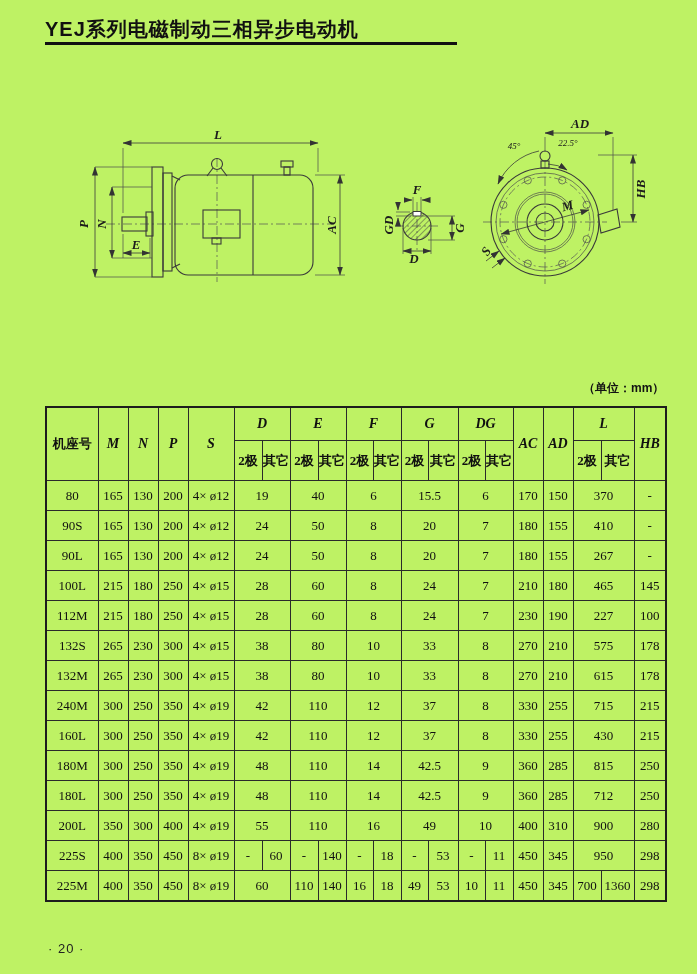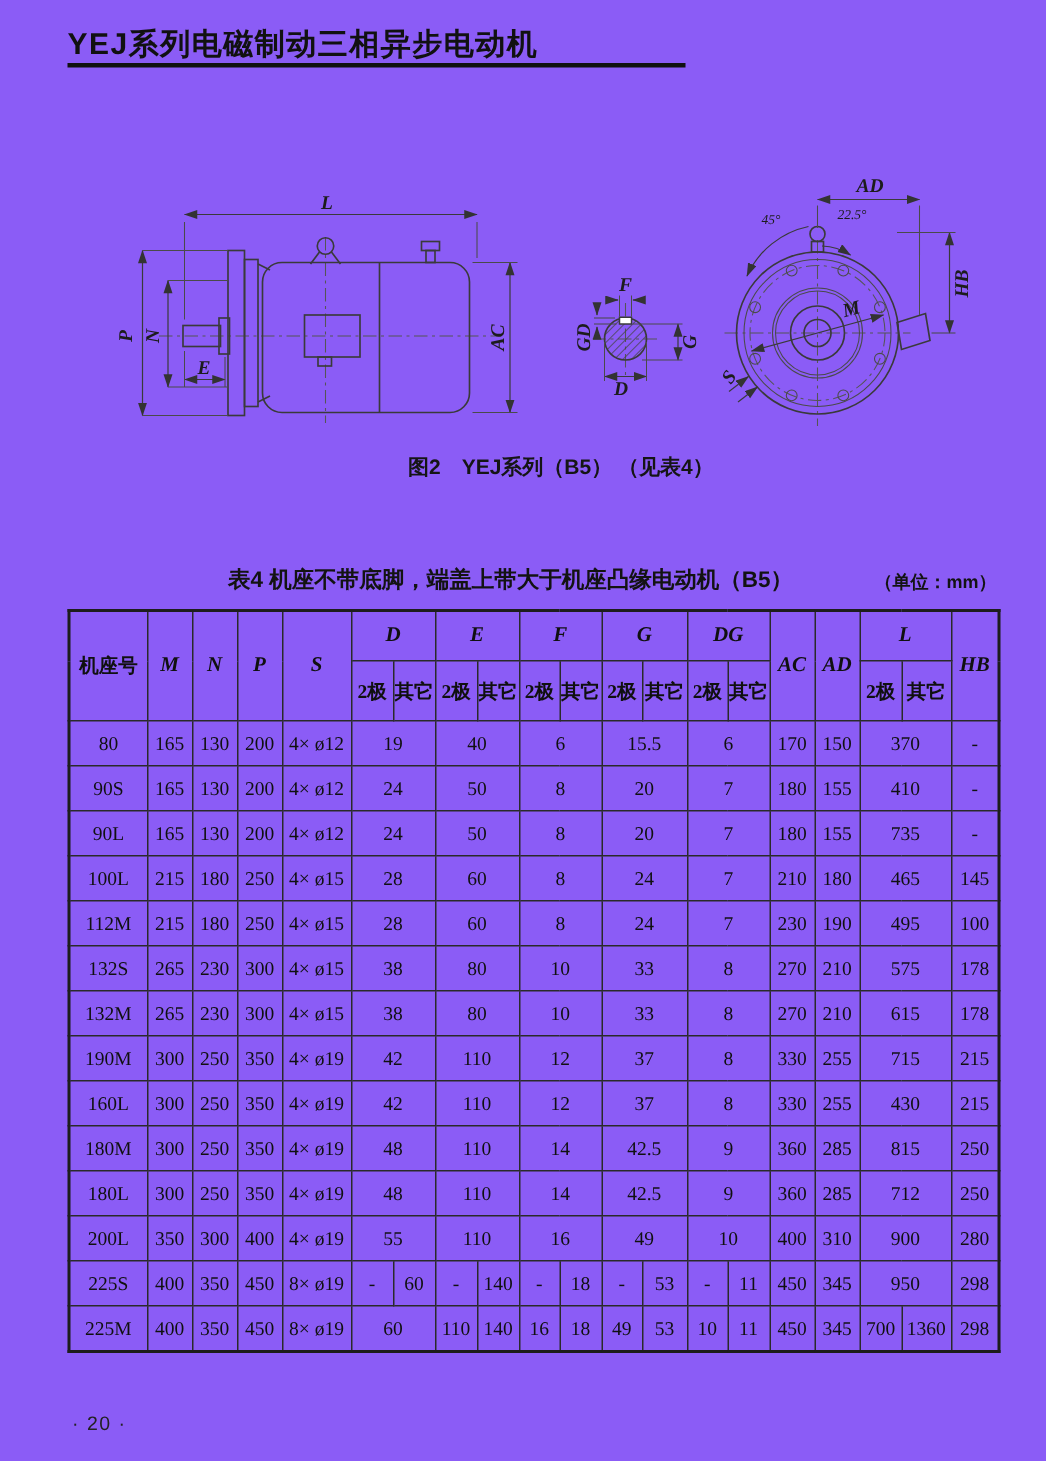--- a/index.html
+++ b/index.html
@@ -1,17 +1,17 @@
 <!DOCTYPE html>
 <html><head>
 <meta charset="utf-8">
 <style>
   html,body{margin:0;padding:0;background:#e8e8e8;}
   .page{
-    position:relative;width:697px;height:974px;background:#8b5cf6;
+    position:relative;width:697px;height:974px;background:#bef264;
     font-family:"Liberation Sans",sans-serif;color:#161616;overflow:hidden;
     margin:0 auto;
   }
   .doc-title{
     position:absolute;left:45px;top:16px;font-size:20px;font-weight:bold;
     letter-spacing:1px;color:#111;
   }
   .title-rule{
     position:absolute;left:45px;top:42px;width:412px;height:3px;background:#111;
   }
@@ -204,23 +204,21 @@
         <line class="dimln" x1="501" y1="134" x2="589" y2="110" marker-start="url(#as)" marker-end="url(#ae)"></line>
         <text class="lab" x="568" y="110" text-anchor="middle" transform="rotate(-15 568 108)">M</text>
 
         <line class="dimln" x1="492" y1="168" x2="505" y2="158" marker-end="url(#ae)"></line>
         <line class="dimln" x1="486" y1="161" x2="499" y2="151" marker-end="url(#ae)"></line>
         <text class="lab" x="487" y="155" text-anchor="middle" transform="rotate(-55 487 152)">S</text>
       </g>
     </svg>
   </div>
 
-  <div class="fig-caption">图2　YEJ系列（B5） （见表4）</div>
-
-  <div class="tbl-title">表4 机座不带底脚，端盖上带大于机座凸缘电动机（B5）</div>
+
   <div class="tbl-unit">（单位：mm）</div>
 
   <table class="dims" id="dim-table">
     <colgroup>
       <col style="width:52px">
         <col style="width:30px">
         <col style="width:30px">
         <col style="width:30px">
       <col style="width:46px">
       <col style="width:28px">
@@ -310,21 +308,21 @@
           <td>130</td>
           <td>200</td>
           <td>4× ø12</td>
           <td colspan="2">24</td>
           <td colspan="2">50</td>
           <td colspan="2">8</td>
           <td colspan="2">20</td>
           <td colspan="2">7</td>
           <td>180</td>
           <td>155</td>
-          <td colspan="2">735</td>
+          <td colspan="2">267</td>
           <td>-</td>
         </tr>
         <tr>
           <td class="frame">100L</td>
           <td>215</td>
           <td>180</td>
           <td>250</td>
           <td>4× ø15</td>
           <td colspan="2">28</td>
           <td colspan="2">60</td>
@@ -342,21 +340,21 @@
           <td>180</td>
           <td>250</td>
           <td>4× ø15</td>
           <td colspan="2">28</td>
           <td colspan="2">60</td>
           <td colspan="2">8</td>
           <td colspan="2">24</td>
           <td colspan="2">7</td>
           <td>230</td>
           <td>190</td>
-          <td colspan="2">495</td>
+          <td colspan="2">227</td>
           <td>100</td>
         </tr>
         <tr>
           <td class="frame">132S</td>
           <td>265</td>
           <td>230</td>
           <td>300</td>
           <td>4× ø15</td>
           <td colspan="2">38</td>
           <td colspan="2">80</td>
@@ -378,21 +376,21 @@
           <td colspan="2">80</td>
           <td colspan="2">10</td>
           <td colspan="2">33</td>
           <td colspan="2">8</td>
           <td>270</td>
           <td>210</td>
           <td colspan="2">615</td>
           <td>178</td>
         </tr>
         <tr>
-          <td class="frame">190M</td>
+          <td class="frame">240M</td>
           <td>300</td>
           <td>250</td>
           <td>350</td>
           <td>4× ø19</td>
           <td colspan="2">42</td>
           <td colspan="2">110</td>
           <td colspan="2">12</td>
           <td colspan="2">37</td>
           <td colspan="2">8</td>
           <td>330</td>

